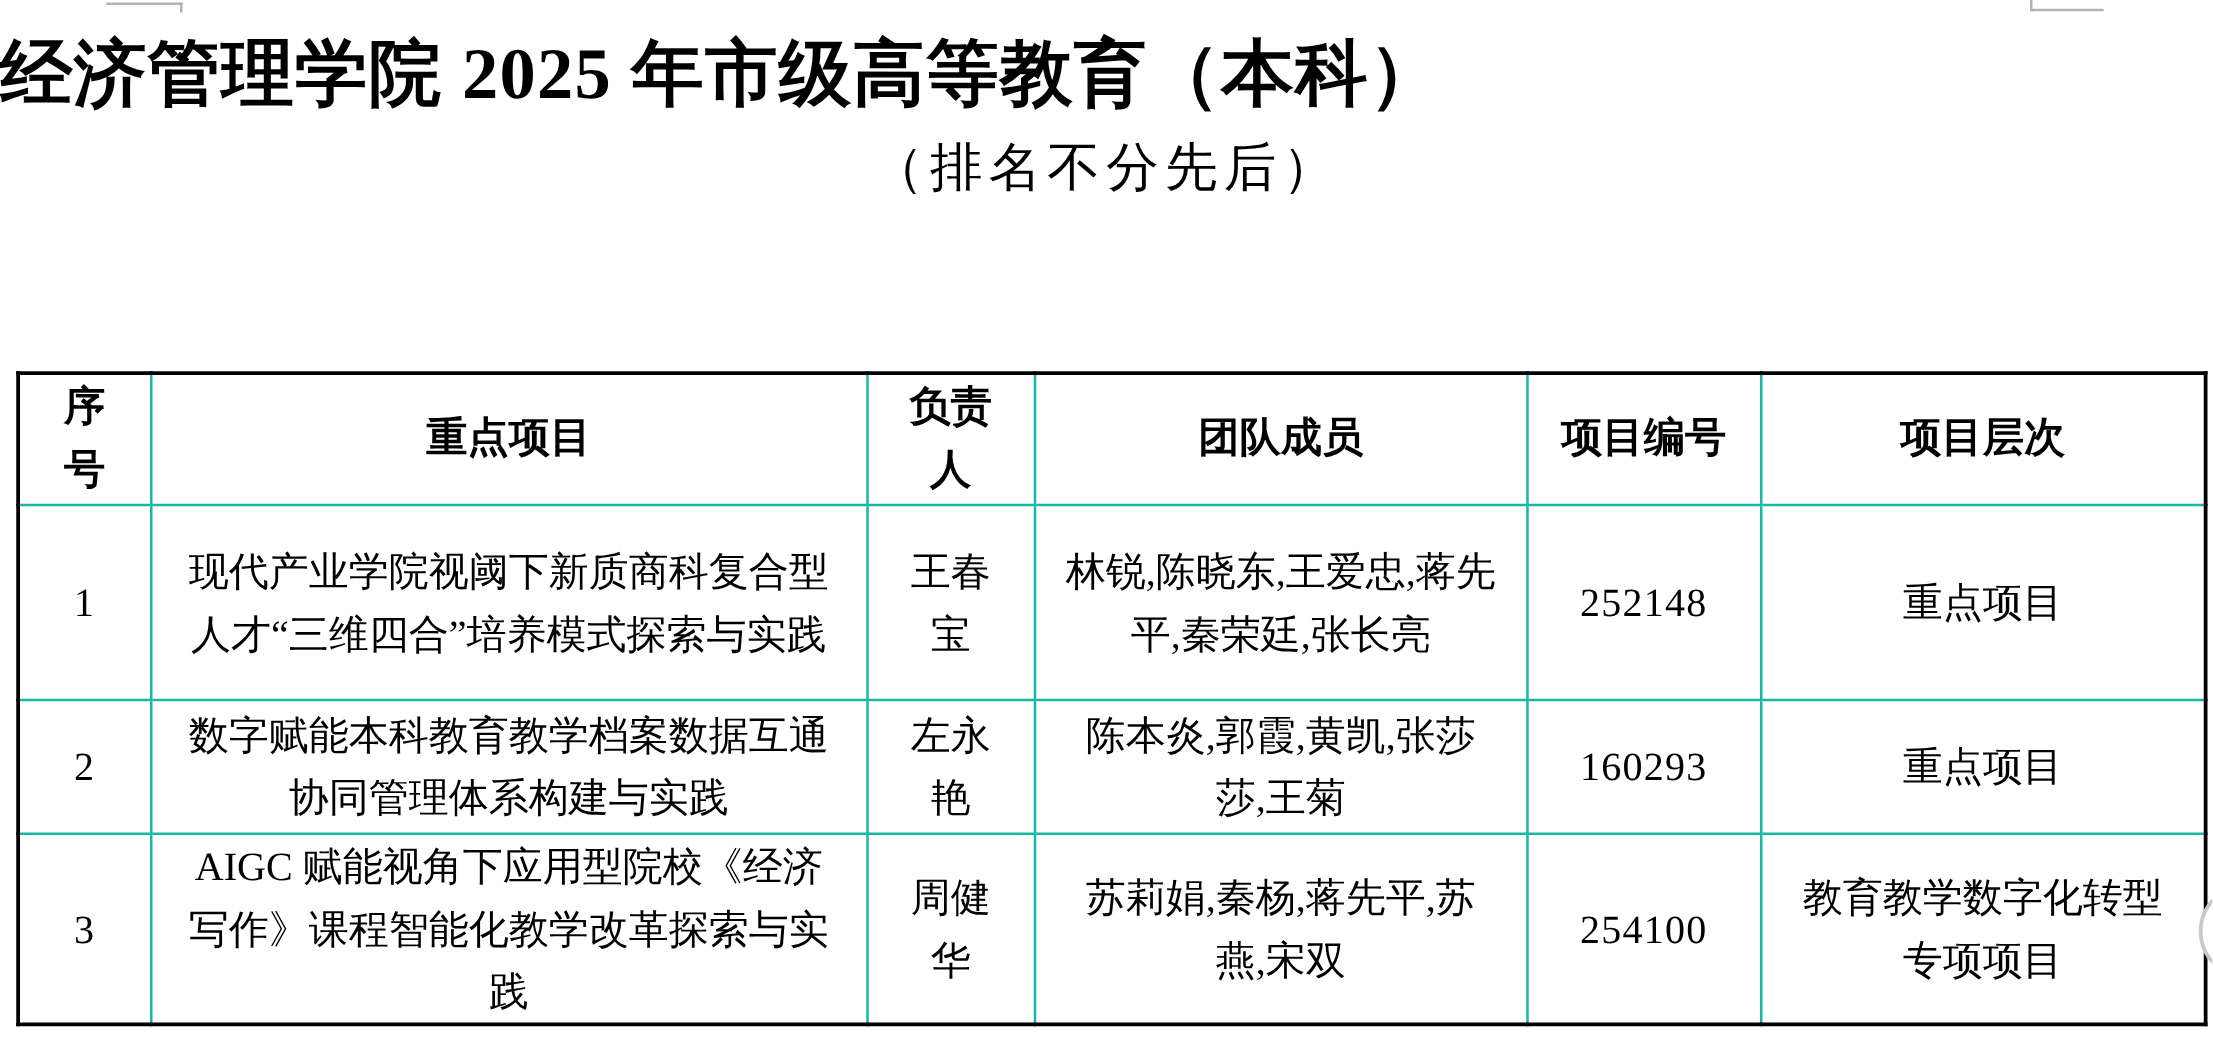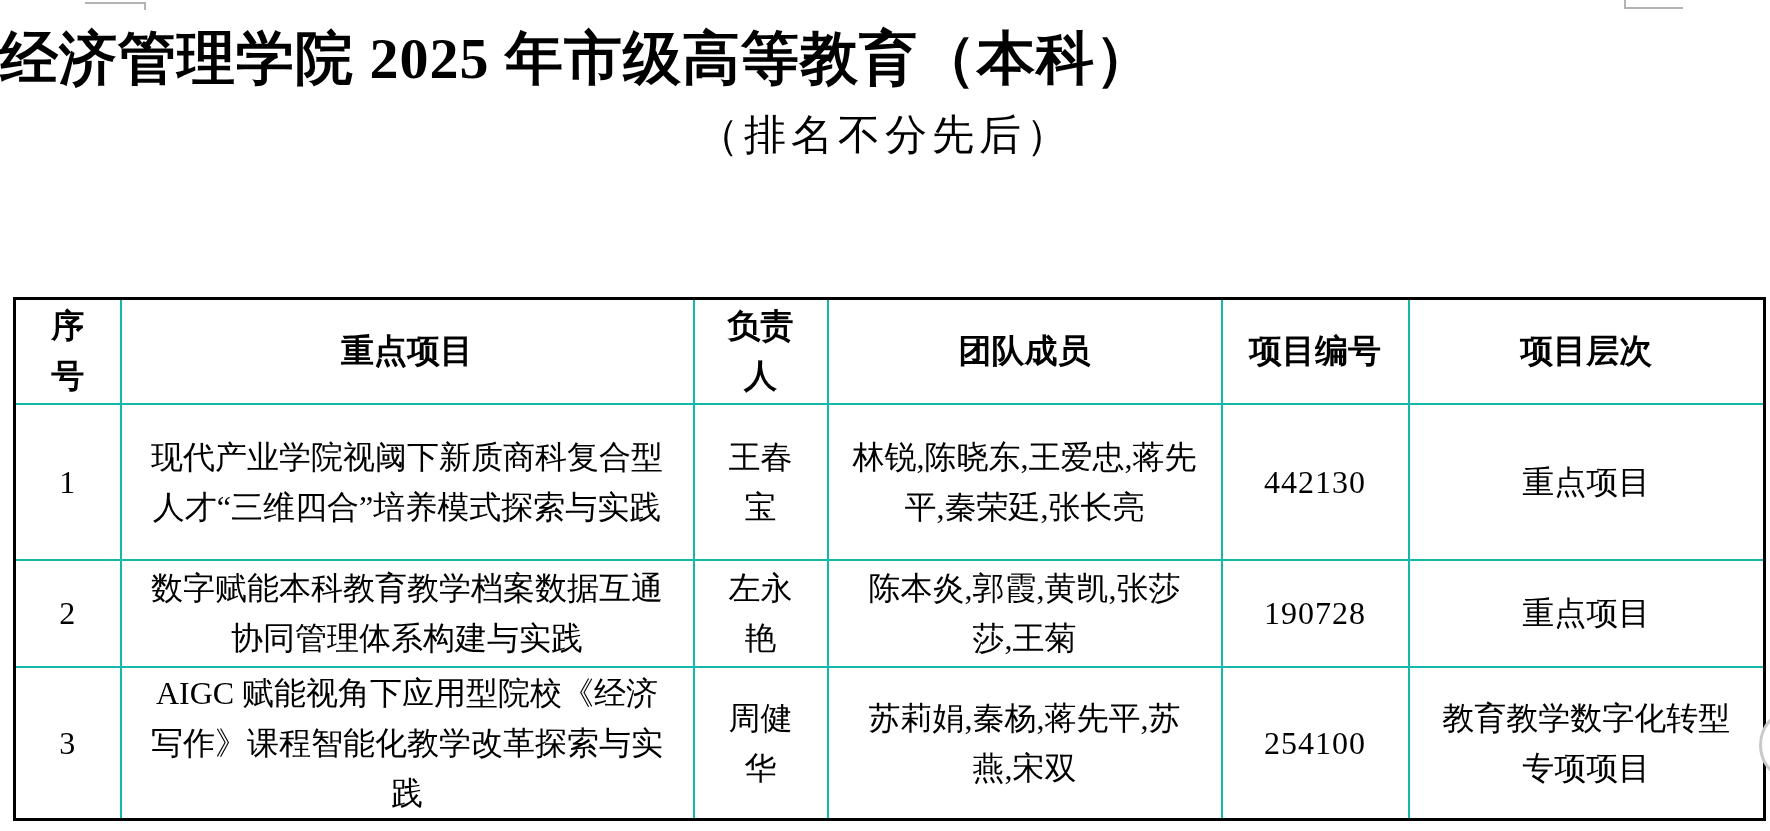--- a/index.html
+++ b/index.html
@@ -130,30 +130,30 @@
         <th>团队成员</th>
         <th>项目编号</th>
         <th>项目层次</th>
       </tr>
 
       <tr class="row-1">
         <td class="num">1</td>
         <td class="name">现代产业学院视阈下新质商科复合型人才“三维四合”培养模式探索与实践</td>
         <td class="leader">王春宝</td>
         <td class="team team-center">林锐,陈晓东,王爱忠,蒋先平,秦荣廷,张长亮</td>
-        <td class="num code">442130</td>
+        <td class="num code">252148</td>
         <td class="level">重点项目</td>
       </tr>
 
       <tr class="row-2">
         <td class="num">2</td>
         <td class="name">数字赋能本科教育教学档案数据互通协同管理体系构建与实践</td>
         <td class="leader">左永艳</td>
         <td class="team team-left">陈本炎,郭霞,黄凯,张莎莎,王菊</td>
-        <td class="num code">190728</td>
+        <td class="num code">160293</td>
         <td class="level">重点项目</td>
       </tr>
 
       <tr class="row-3">
         <td class="num">3</td>
         <td class="name">AIGC 赋能视角下应用型院校《经济写作》课程智能化教学改革探索与实践</td>
         <td class="leader">周健华</td>
         <td class="team team-left">苏莉娟,秦杨,蒋先平,苏燕,宋双</td>
         <td class="num code">254100</td>
         <td class="level">教育教学数字化转型专项项目</td>

